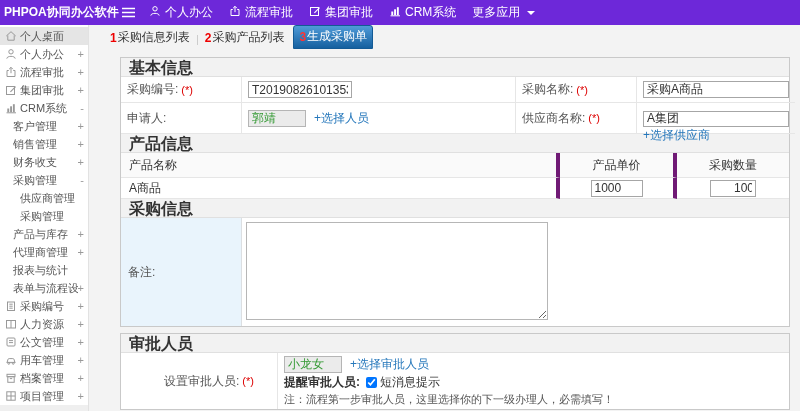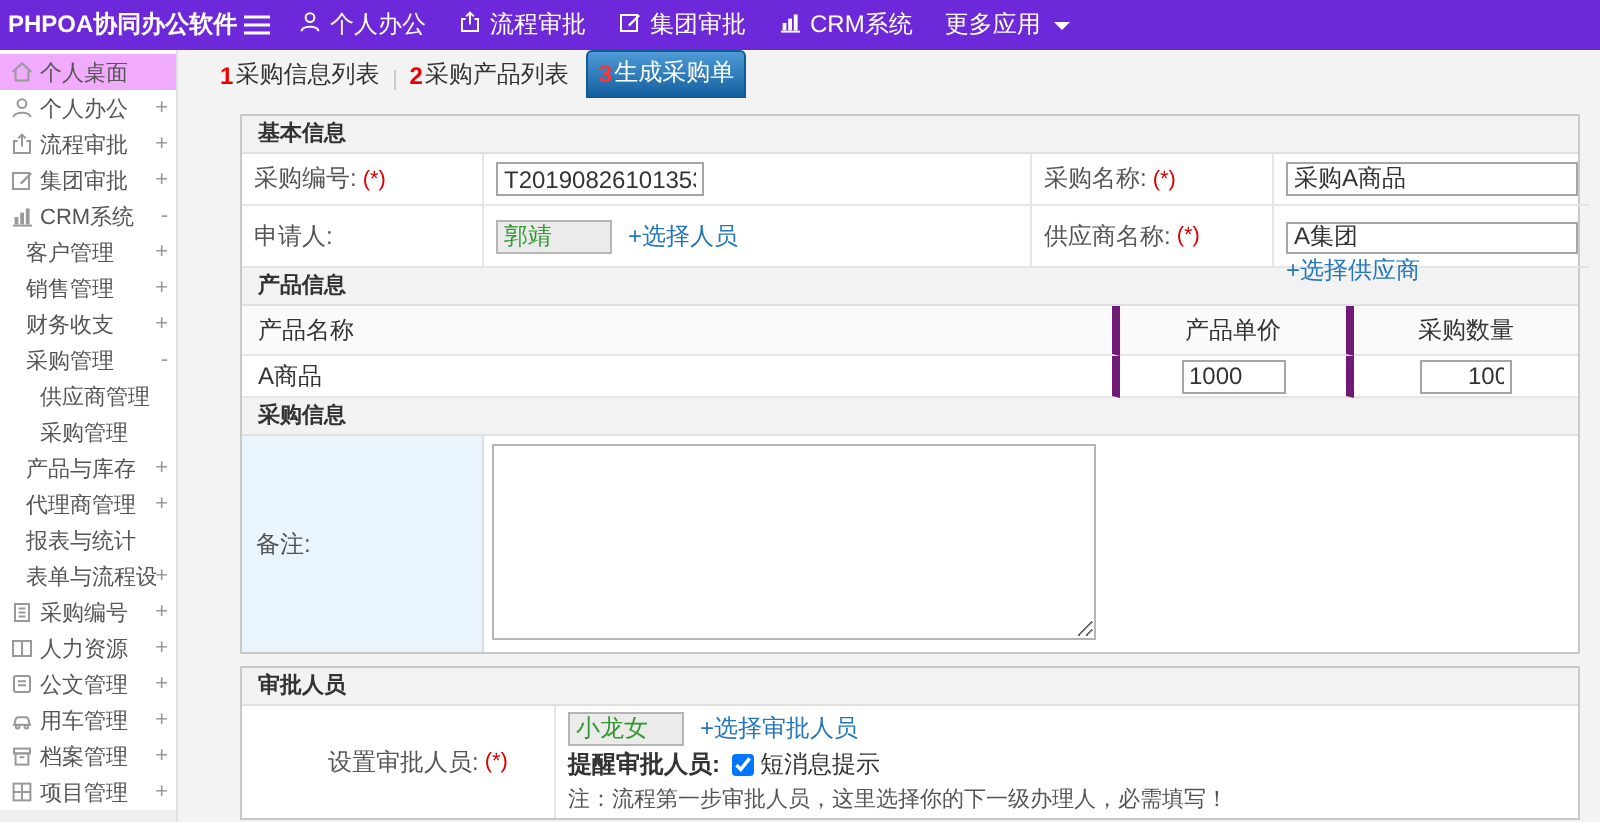--- a/index.html
+++ b/index.html
@@ -14,21 +14,21 @@
   .nav-item { display:flex; align-items:center; gap:4px; margin-right:16px; font-size:12px;
     white-space:nowrap; cursor:pointer; }
   .caret { width:0; height:0; border-left:4px solid transparent; border-right:4px solid transparent;
     border-top:4px solid #fff; margin-left:3px; }
 
   
   .layout { display:flex; height:386px; }
   .sidebar { width:89px; background:#fff; border-right:1px solid #e2e2e2; padding-top:2px;
     overflow:hidden; font-size:11px; color:#555; flex:none; }
   .side-item { height:18px; display:flex; align-items:center; padding:0 4px 0 5px; cursor:pointer; white-space:nowrap; }
-  .side-item.sel { background:#f0abfc; }
+  .side-item.sel { background:#e5e5e5; }
   .side-item.lv1 { padding-left:13px; }
   .side-item.lv2 { padding-left:20px; }
   .side-item .lbl { flex:1; overflow:hidden; }
   .side-item .exp { color:#999; font-size:11px; }
   .sicon { display:flex; align-items:center; margin-right:3px; }
   .side-item.partial { background:#efefef; height:14px; }
 
   .main { flex:1; position:relative; }
 
   
@@ -38,21 +38,21 @@
   .tab-sep { width:1px; height:10px; background:#ccc; margin:0 2px 4px 2px; }
   .tab.active { background:linear-gradient(#4f9bd8,#15609f); border:1px solid #135а95;
     border:1px solid #135a95; border-radius:3px 3px 0 0; color:#fff; margin-left:4px; }
   .tab.active .num { color:#f33; }
 
   
   .formbox { width:670px; margin-left:31px; background:#fff; border:1px solid #c9c9c9; }
   .formbox.first { margin-top:8px; }
   .formbox.second { margin-top:6px; }
   .sec-hd { height:19px; line-height:19px; background:#f2f2f2; border-bottom:1px solid #e0e0e0;
-    padding-left:8px; font-weight:bold; color:#333; font-size:11px; }
+    padding-left:8px; font-weight:bold; color:#333; font-size:16px; }
 
   .grid-basic { display:grid; grid-template-columns:121px 274px 121px 1fr; grid-template-rows:26px 31px; }
   .gcell { display:flex; align-items:center; padding:0 6px; border-bottom:1px solid #e6e6e6; }
   .gcell.rb { border-right:1px solid #e6e6e6; }
   .gcell.col { flex-direction:column; align-items:flex-start; justify-content:center; padding-top:18px; }
   .lbl-txt { color:#555; }
   .req { color:#d00; margin-left:3px; font-size:11px; }
 
   .txt { height:17px; border:1px solid #a6a6a6; font-size:12px; padding:0 3px; color:#333;
     font-family:inherit; background:#fff; }

